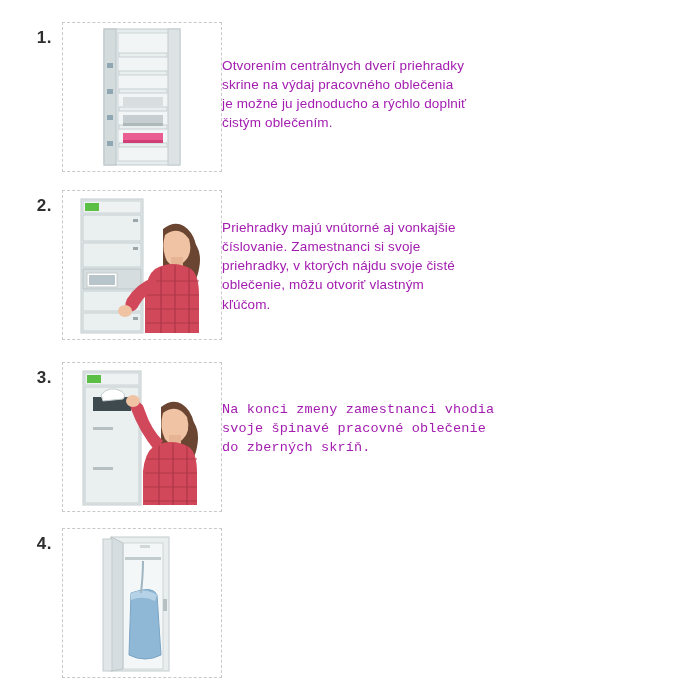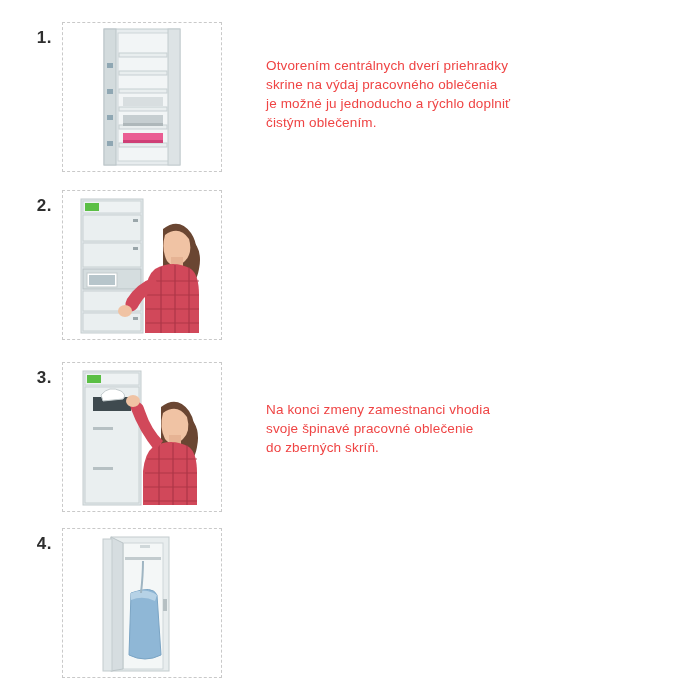--- a/index.html
+++ b/index.html
@@ -42,31 +42,30 @@
     border: 1px dashed #c9c9c9;
     box-sizing: border-box;
     position: relative;
     background: #ffffff;
     flex: none;
   }
   .figure svg {
     display: block;
   }
   .caption {
-    margin-left: 44px;
     padding-top: 34px;
     font-size: 13.5px;
     line-height: 1.42;
-    color: #ef4444;
+    color: #a21caf;
     max-width: 300px;
     white-space: pre-line;
     letter-spacing: 0.15px;
   }
   .caption.c2 { padding-top: 28px; }
-  .caption.c3 { padding-top: 38px; }
+  .caption.c3 { padding-top: 38px; font-family: Liberation Mono, monospace; }
   .caption.c4 { padding-top: 32px; }
 
   
   #step-1 { top: 22px; }
   #step-2 { top: 190px; }
   #step-3 { top: 362px; }
   #step-4 { top: 528px; }
 
   .fig-inner {
     position: absolute;
@@ -170,20 +169,25 @@
             <line x1="108" y1="70" x2="108" y2="138"></line>
             <line x1="122" y1="72" x2="122" y2="138"></line>
           </g>
 
           <path d="M88 82 q-18 6 -28 22 q-4 8 2 12 q6 2 10 -6 q8 -14 20 -16 z" fill="#d1485a"></path>
 
           <ellipse cx="58" cy="116" rx="7" ry="6" fill="#f0c3a4"></ellipse>
         </svg>
       </div>
     </div>
+    <div class="caption c2">Priehradky majú vnútorné aj vonkajšie
+číslovanie. Zamestnanci si svoje
+priehradky, v ktorých nájdu svoje čisté
+oblečenie, môžu otvoriť vlastným
+kľúčom.</div>
   </div>
 
   <div class="step" id="step-3">
     <div class="step-number">3.</div>
     <div class="figure">
       <div class="fig-inner">
         <svg width="150" height="140" viewBox="0 0 150 140" xmlns="http://www.w3.org/2000/svg">
 
           <rect x="16" y="4" width="58" height="134" fill="#e3e9eb" stroke="#c3ccce" stroke-width="1"></rect>
           <rect x="18" y="6" width="54" height="12" fill="#eef2f3" stroke="#ccd4d6" stroke-width="1"></rect>

